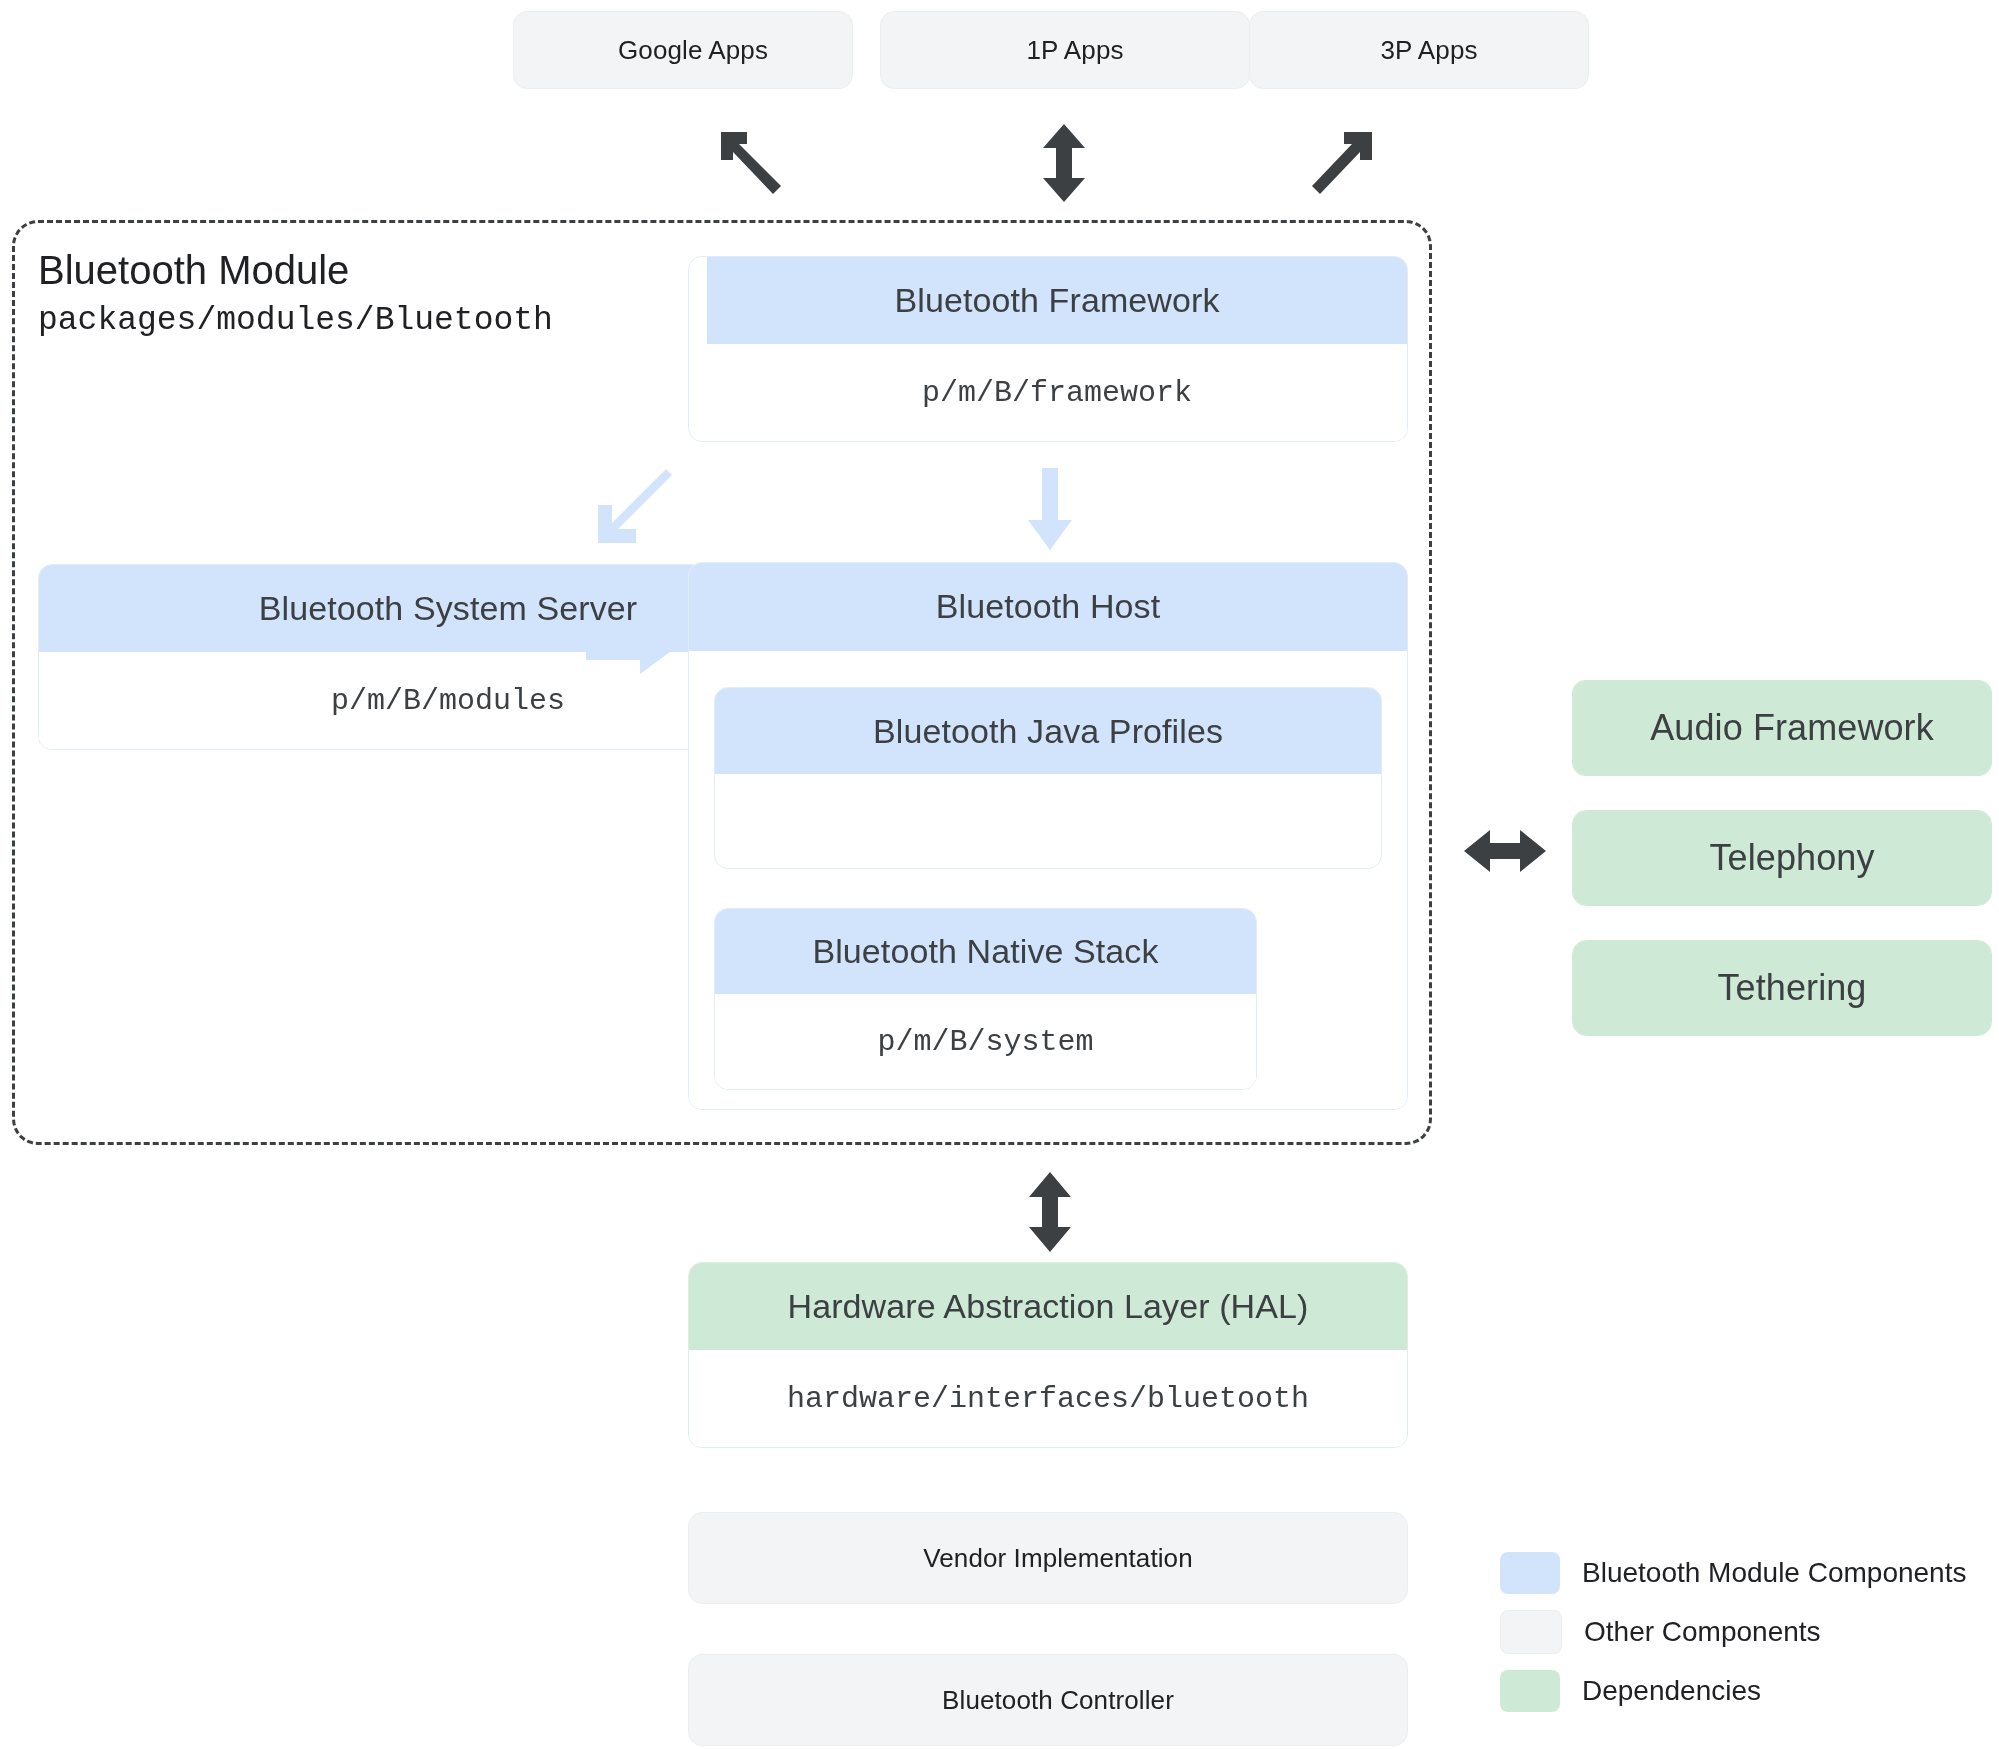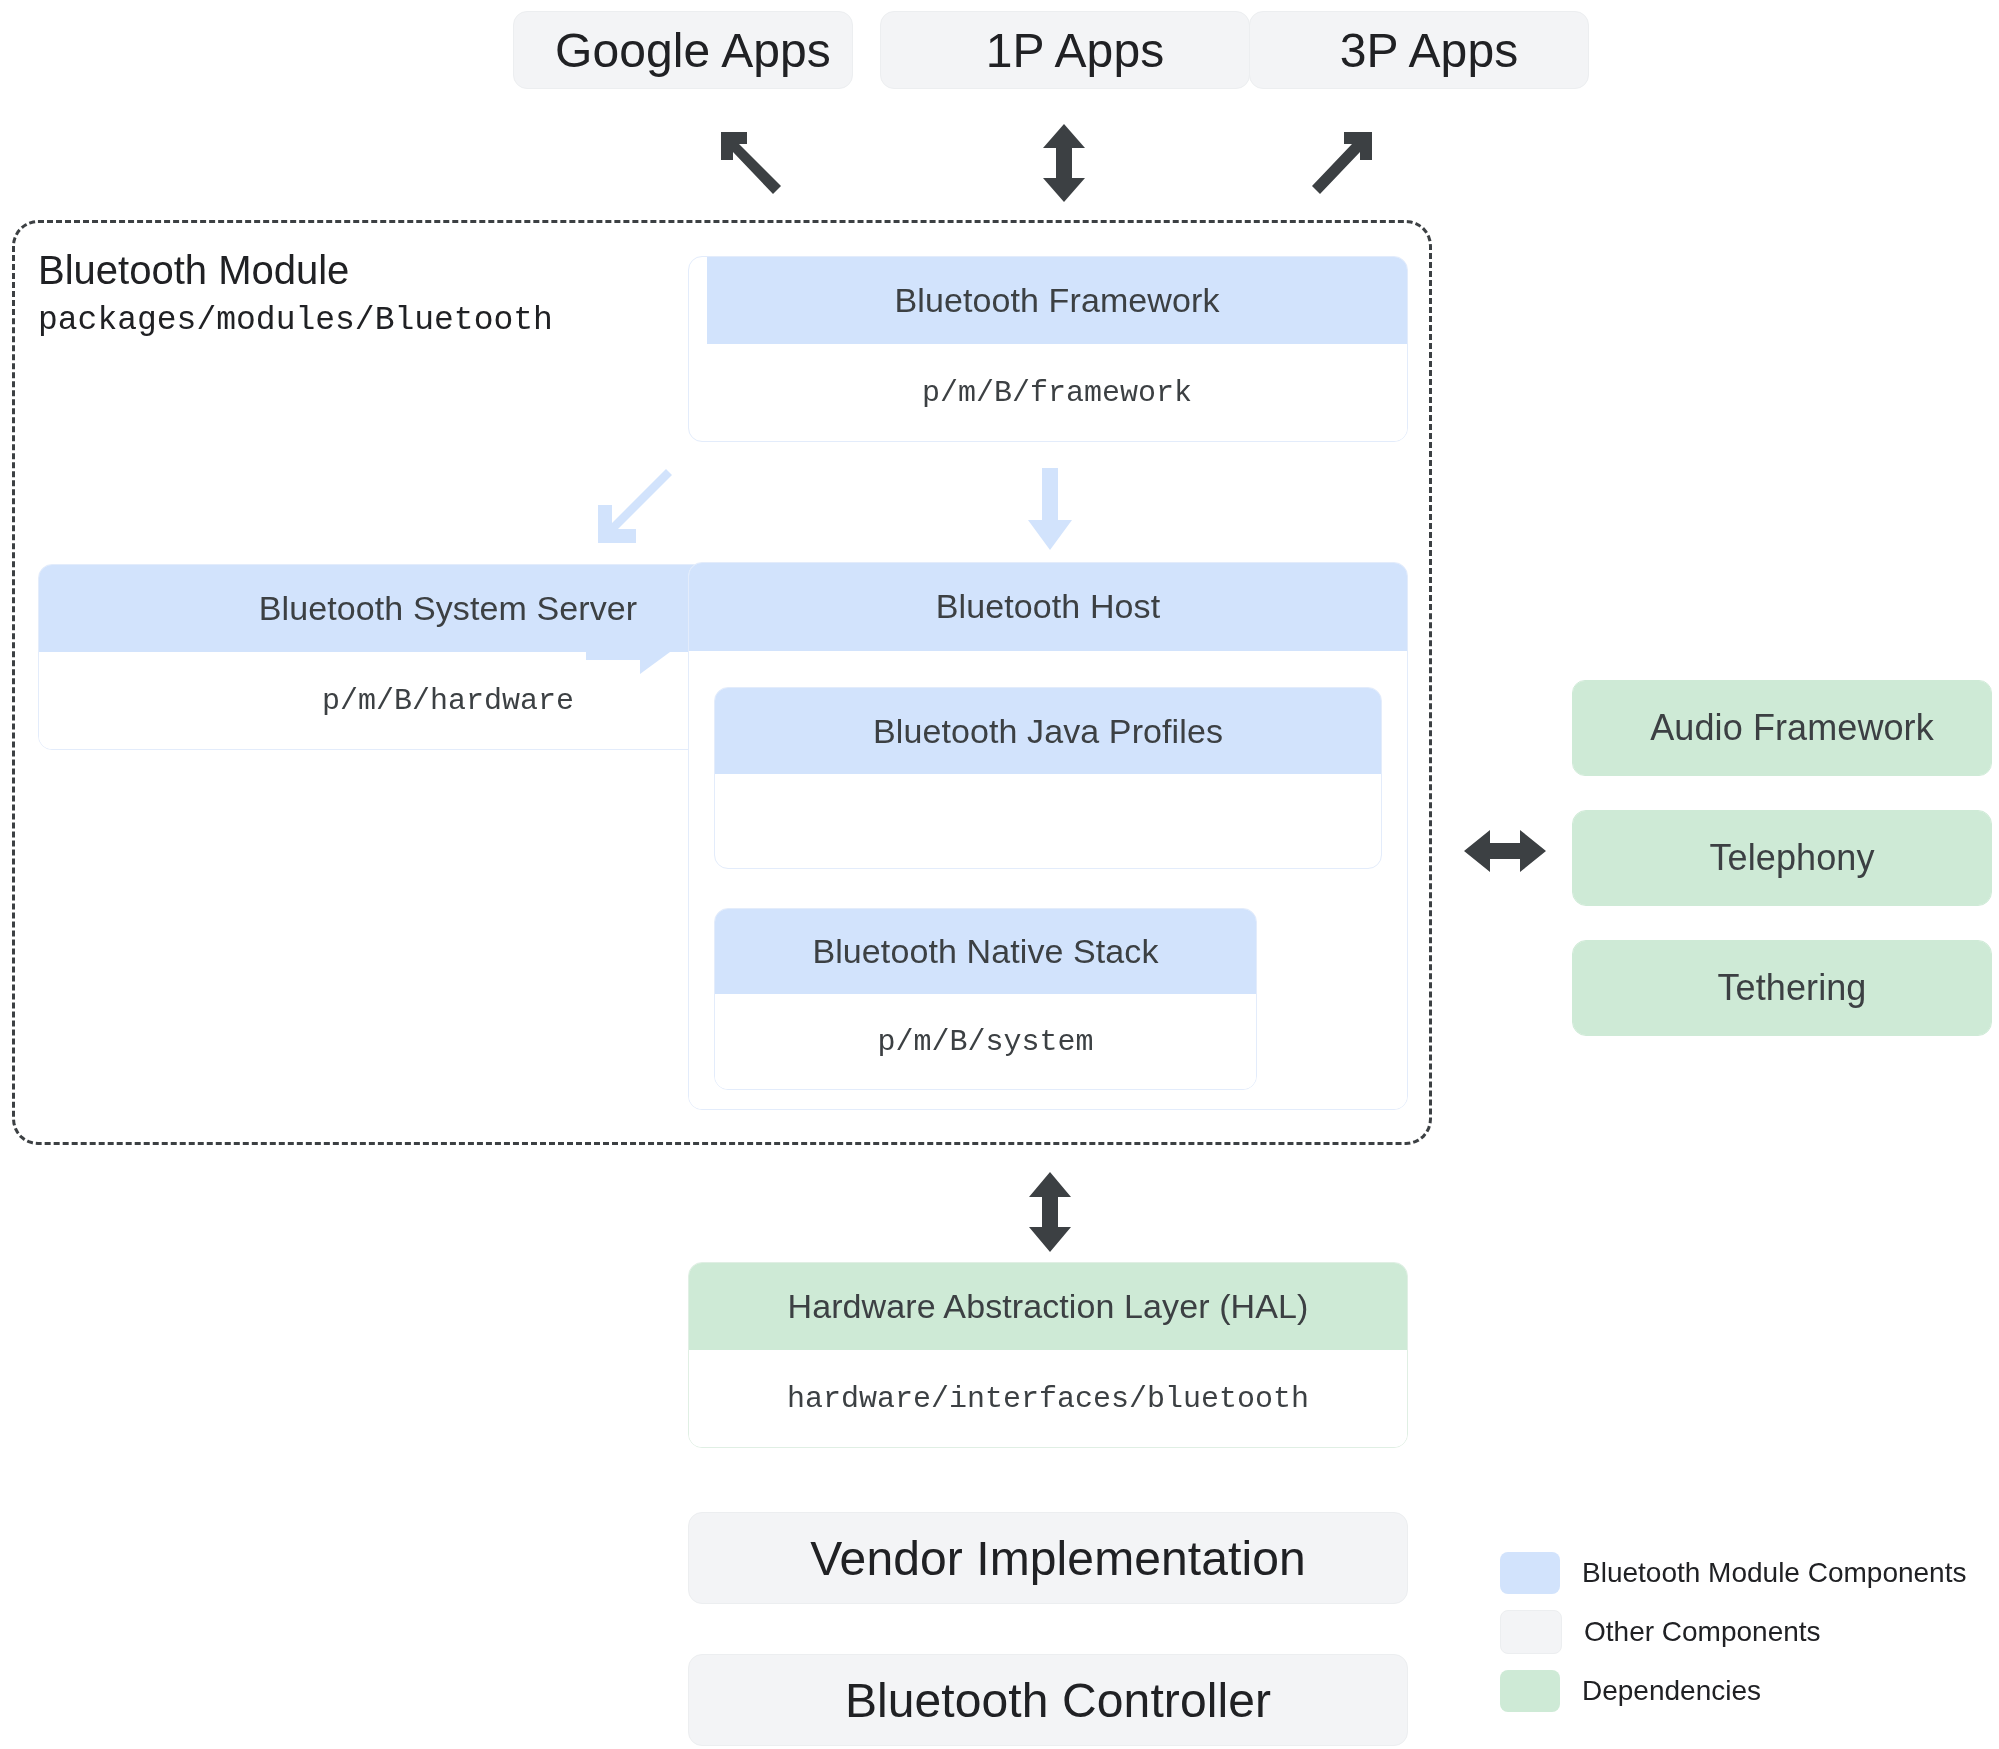--- a/index.html
+++ b/index.html
@@ -51,21 +51,21 @@
 
   
   .box-gray {
     background: #f3f4f6;
     border: 1px solid #eceef0;
   }
   .box-gray .title {
     width: 100%;
     height: 100%;
     color: #202124;
-    font-size: 48px;
+    font-size: 26px;
   }
 
   
   .box-blue {
     background: #ffffff;
     border: 1px solid #e3ecfb;
   }
   .box-blue .title {
     background: #d2e3fc;
   }
@@ -202,21 +202,21 @@
   <div class="arrow" style="left:1028px; top:468px; width:44px; height:82px;">
     <svg width="44" height="82" viewBox="0 0 44 82">
       <g fill="#d2e3fc">
         <path d="M14 0 L30 0 L30 52 L44 52 L22 82 L0 52 L14 52 Z"></path>
       </g>
     </svg>
   </div>
 
   <div class="box box-blue" style="left:38px; top:564px; width:820px; height:186px;justify-content:space-between;">
     <div class="title" style="height:88px;">Bluetooth System Server</div>
-    <div class="path" style="height:98px;">p/m/B/hardware</div>
+    <div class="path" style="height:98px;">p/m/B/modules</div>
   </div>
 
   <div class="arrow" style="left:586px; top:630px; width:84px; height:44px;">
     <svg width="84" height="44" viewBox="0 0 84 44">
       <g fill="#d2e3fc">
         <path d="M0 14 L54 14 L54 0 L84 22 L54 44 L54 30 L0 30 Z"></path>
       </g>
     </svg>
   </div>
 

